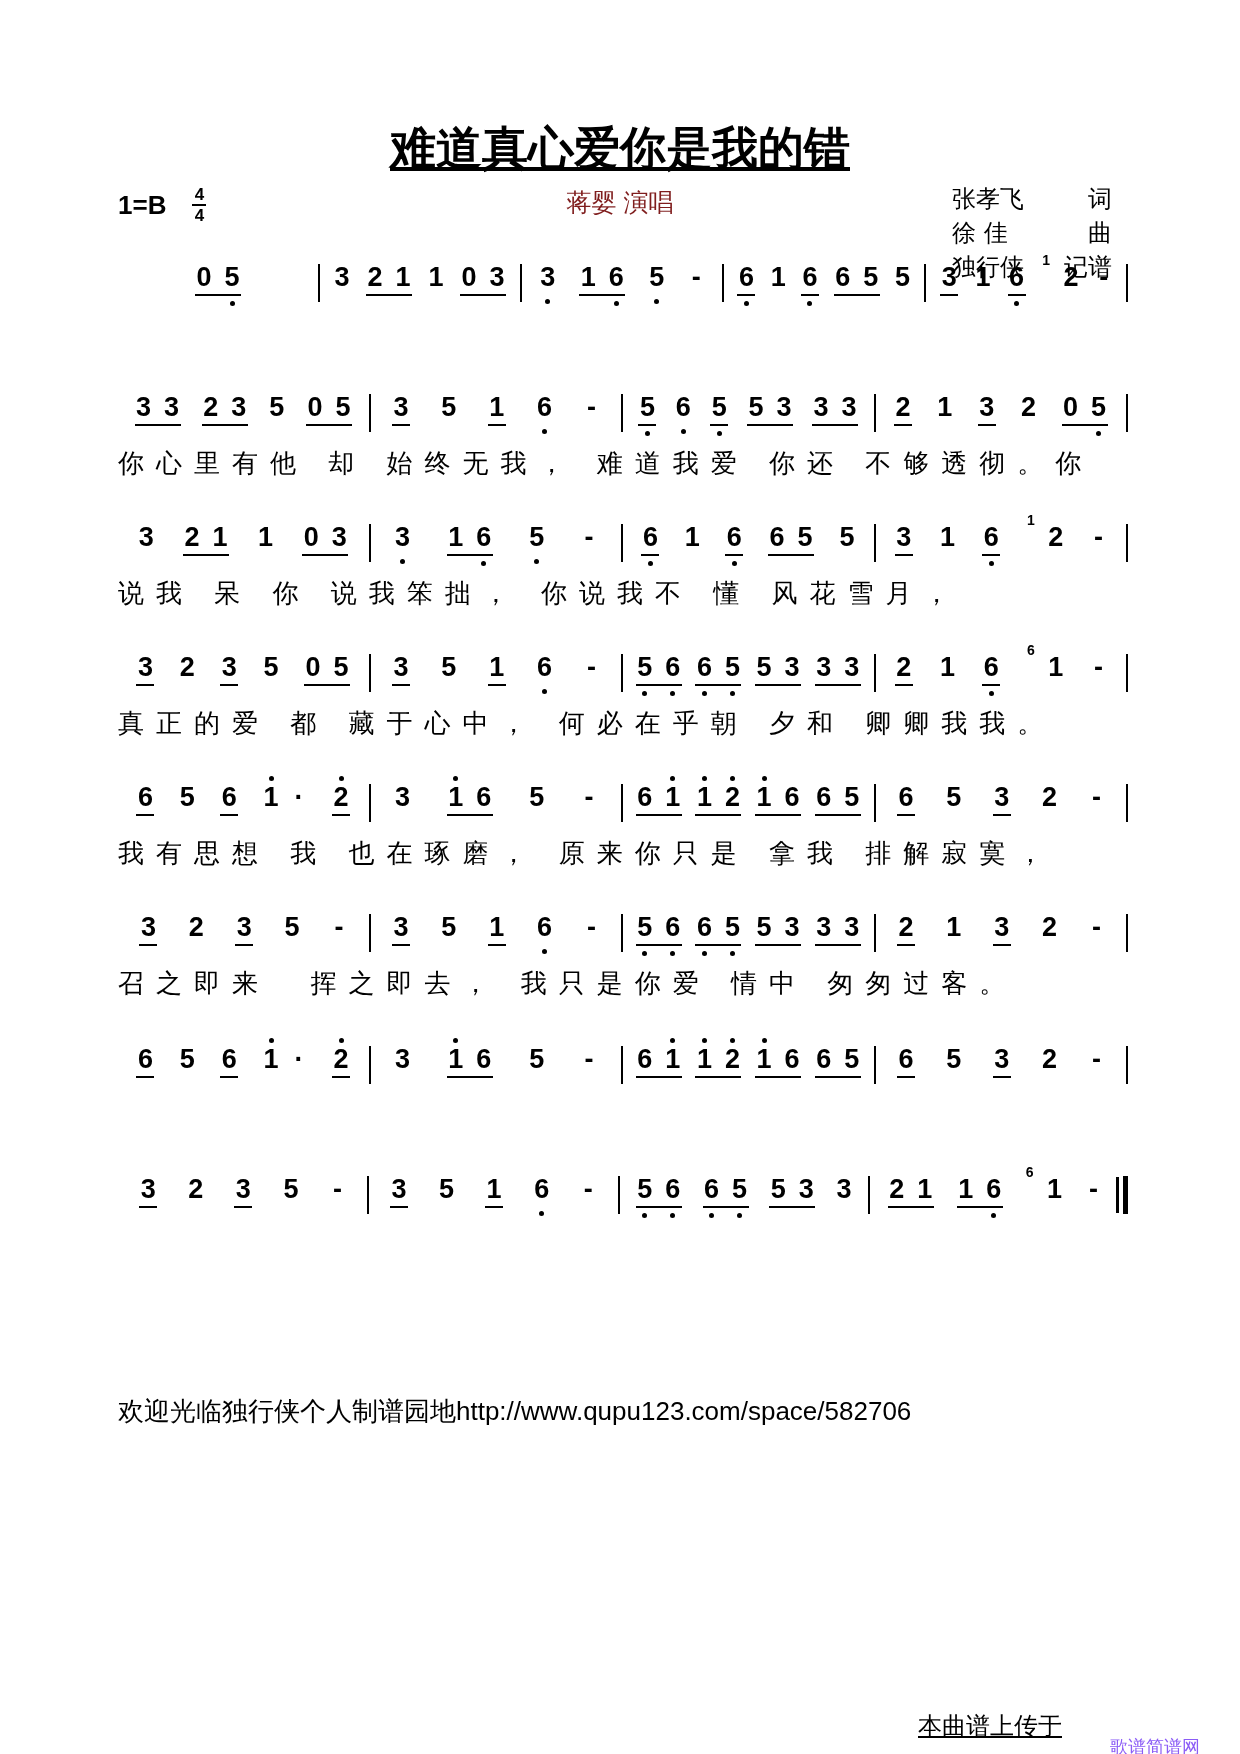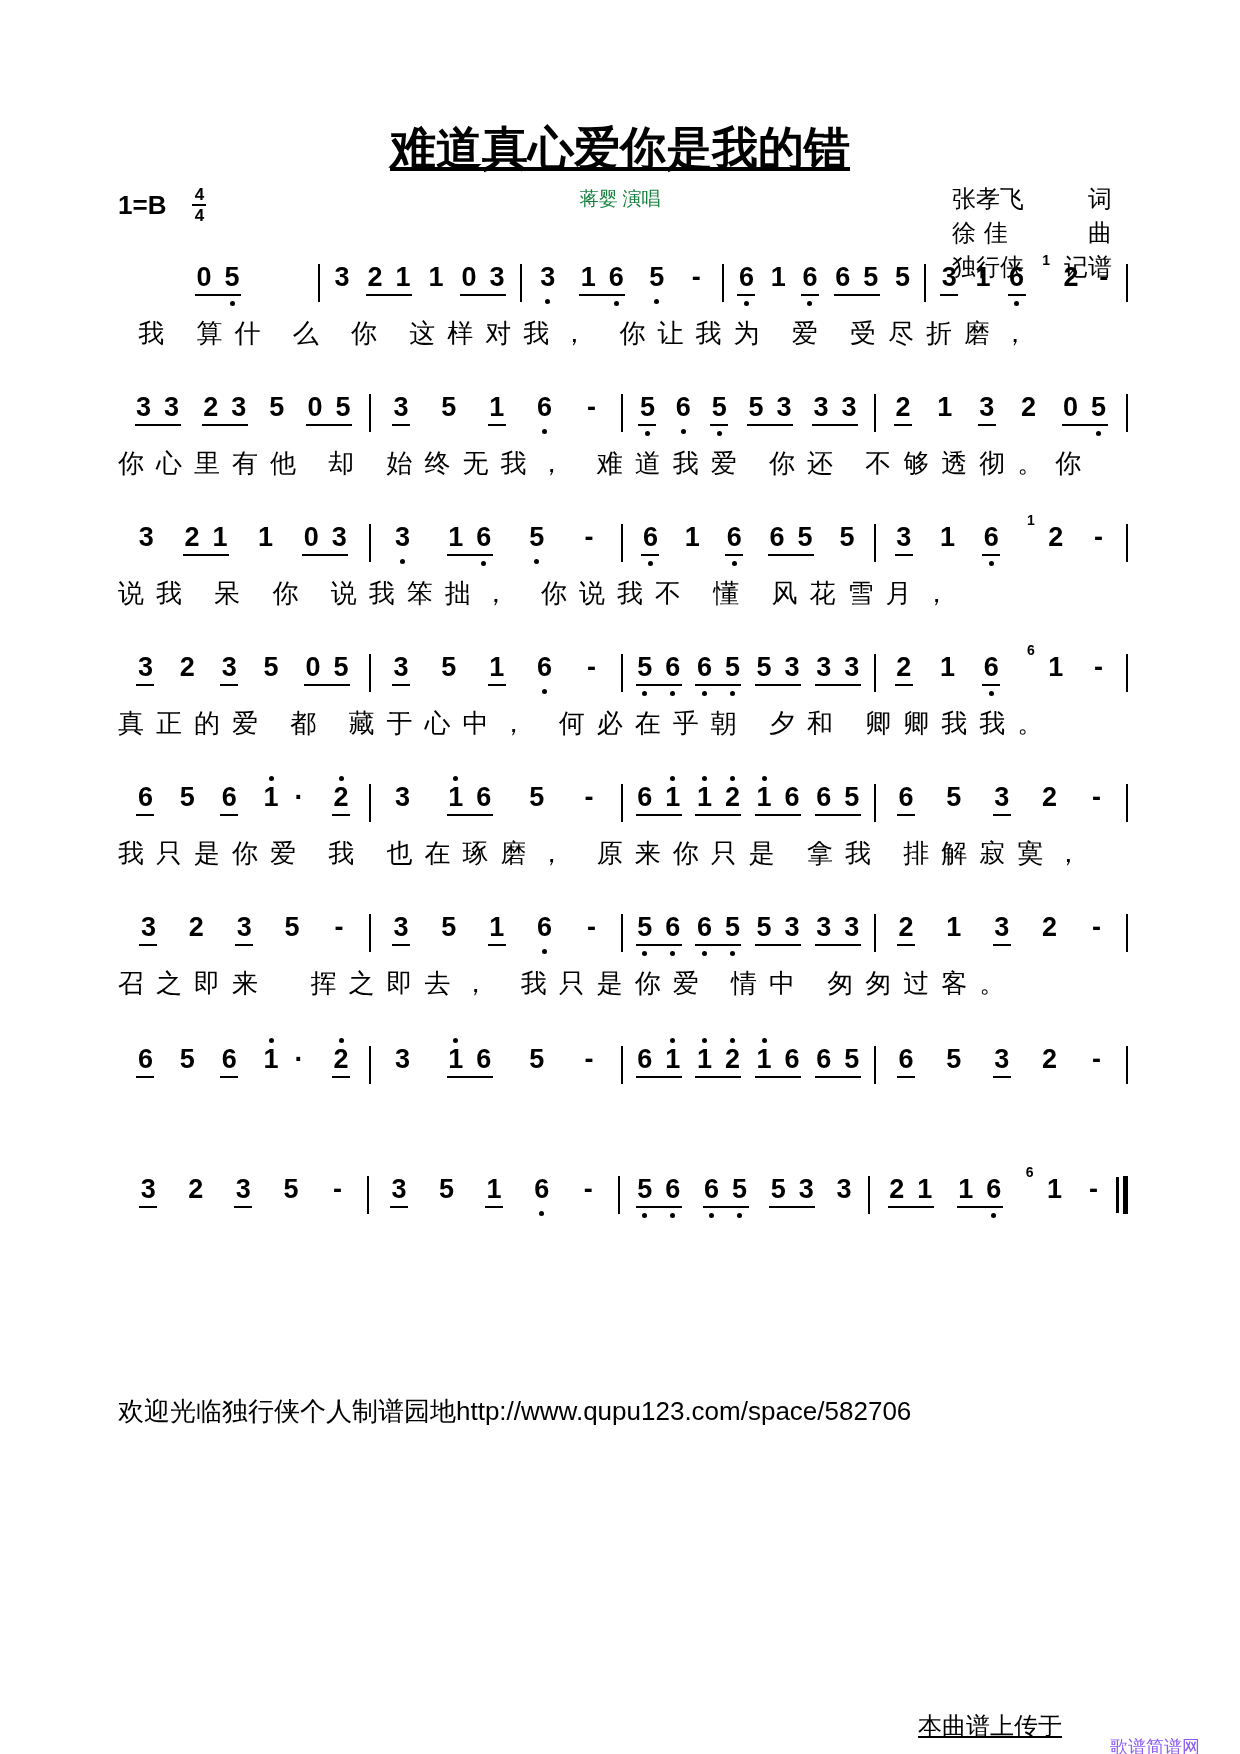--- a/index.html
+++ b/index.html
@@ -1,21 +1,21 @@
 <!DOCTYPE html>
 <html><head>
 <meta charset="utf-8">
 <style>
   html, body { margin:0; padding:0; background:#ffffff; }
   body { width:1240px; height:1754px; position:relative; overflow:hidden;
          font-family:"DejaVu Sans", sans-serif; color:#000; }
   .title { position:absolute; left:0; width:1240px; top:118px; text-align:center;
            font-family:"DejaVu Serif", serif; font-weight:bold; font-size:46px; letter-spacing:0px;text-decoration:underline; }
   .singer { position:absolute; left:0; width:1240px; top:186px; text-align:center;
-            font-family:Liberation Serif, serif; font-size:19px; color:#15803d; }
+            font-family:Liberation Sans, sans-serif; font-size:25px; color:#7f1d1d; }
   .key { position:absolute; left:118px; top:186px; font-family:"Liberation Sans", sans-serif;
          font-weight:bold; font-size:26px; display:flex; align-items:center; gap:26px; }
   .timesig { display:inline-flex; flex-direction:column; align-items:center; font-size:17px; line-height:17px; }
   .timesig .bar { width:14px; border-top:2px solid #000; margin:1px 0; }
   .credits { position:absolute; left:952px; top:150px; font-family:"DejaVu Serif", serif; font-size:24px; line-height:34px;margin-top:32px; }
   .credits .row { display:flex; justify-content:space-between; width:160px; }
 
   .system { position:absolute; left:118px; width:1010px; }
   .notes { position:relative; height:48px; display:flex; align-items:flex-start;
            font-family:"Liberation Sans", sans-serif; font-weight:bold; font-size:27px; }
@@ -181,21 +181,20 @@
             </span>
           </span>
           <span class="grp">
             <span class="nts">
               <span class="n">-</span>
             </span>
           </span>
         </div>
         <span class="barline"></span>
       </div>
-      <div class="lyrics"> 我 算什 么 你 这样对我， 你让我为 爱 受尽折磨，</div>
     </div>
     <div class="system" style="top: 392px;">
       <div class="notes">
         <div class="measure">
           <span class="grp beam">
             <span class="nts">
               <span class="n">3</span>
               <span class="n">3</span>
             </span>
           </span>
@@ -642,21 +641,21 @@
             </span>
           </span>
           <span class="grp">
             <span class="nts">
               <span class="n">-</span>
             </span>
           </span>
         </div>
         <span class="barline"></span>
       </div>
-      <div class="lyrics">我只是你爱 我 也在琢磨， 原来你只是 拿我 排解寂寞，</div>
+      <div class="lyrics">我有思想 我 也在琢磨， 原来你只是 拿我 排解寂寞，</div>
     </div>
     <div class="system" style="top: 912px;">
       <div class="notes">
         <div class="measure">
           <span class="grp beam">
             <span class="nts">
               <span class="n">3</span>
             </span>
           </span>
           <span class="grp">

